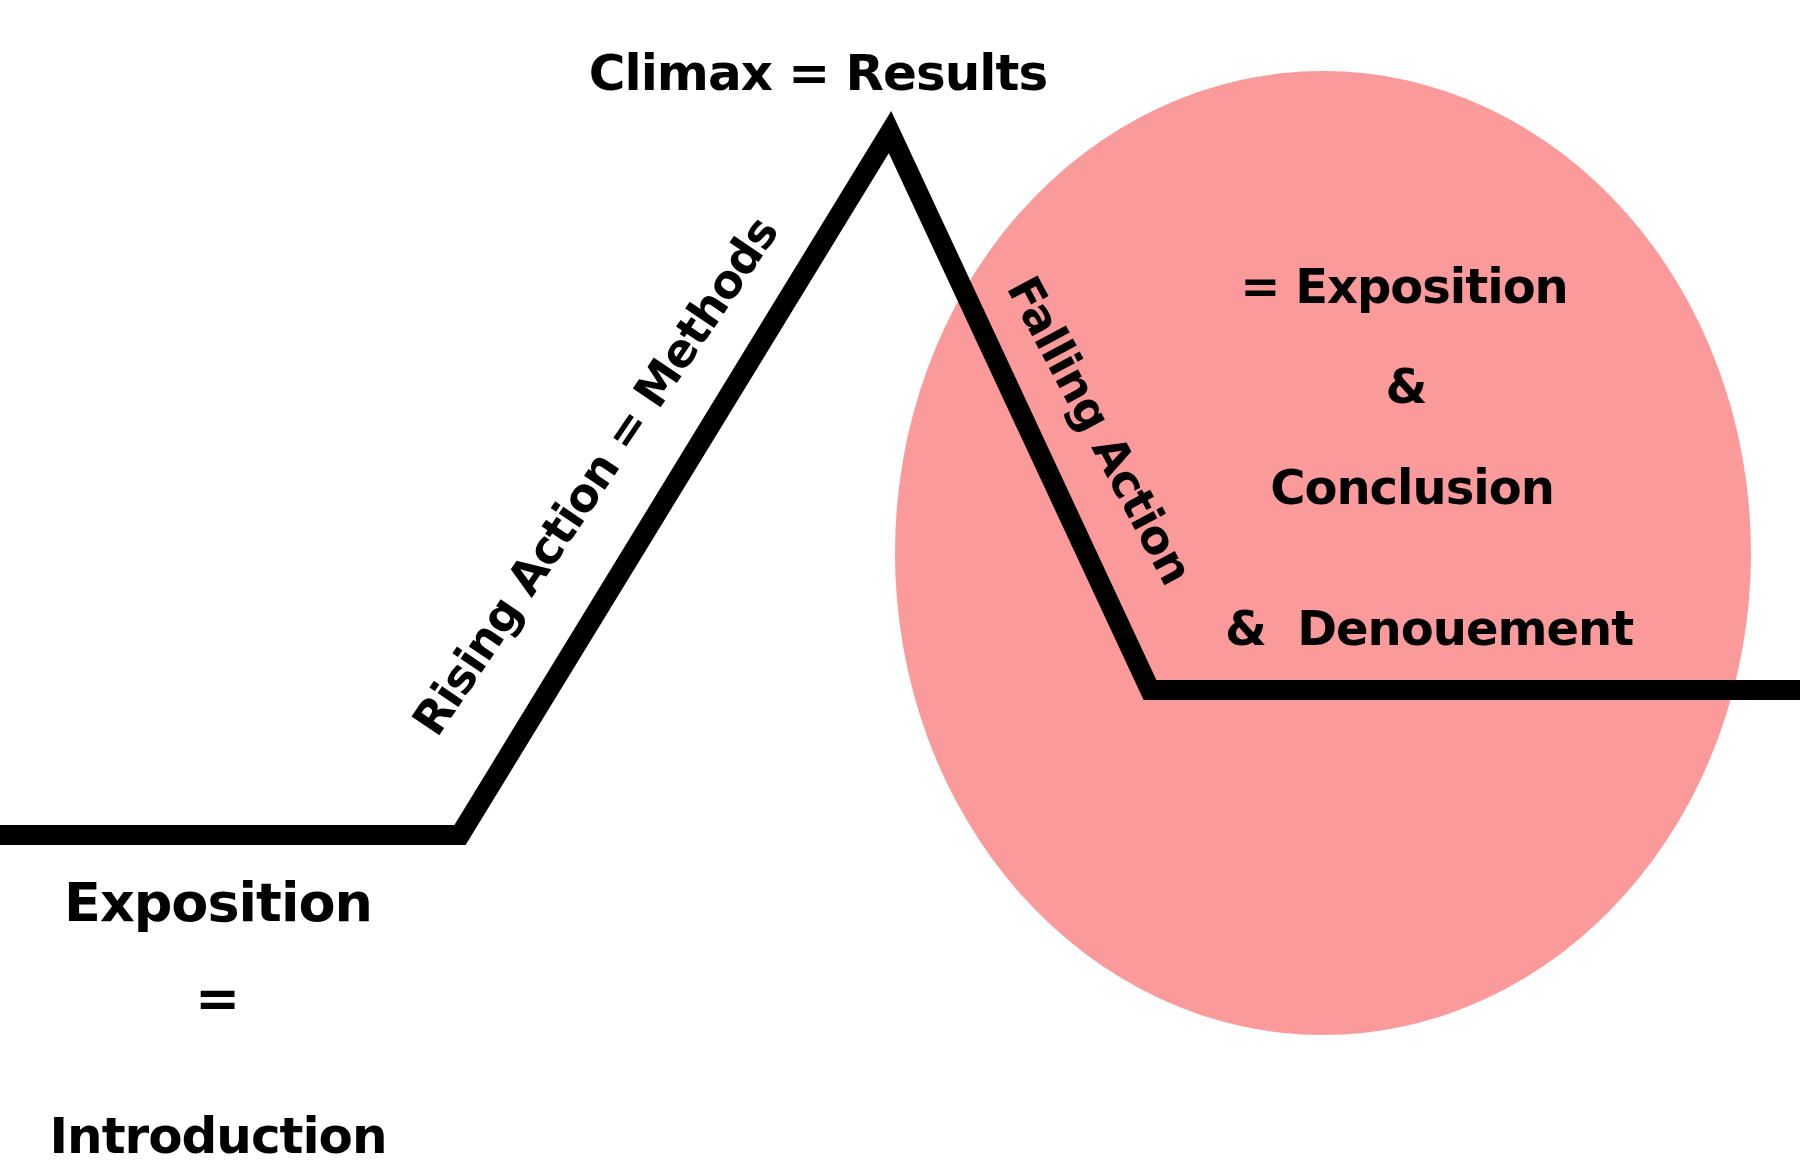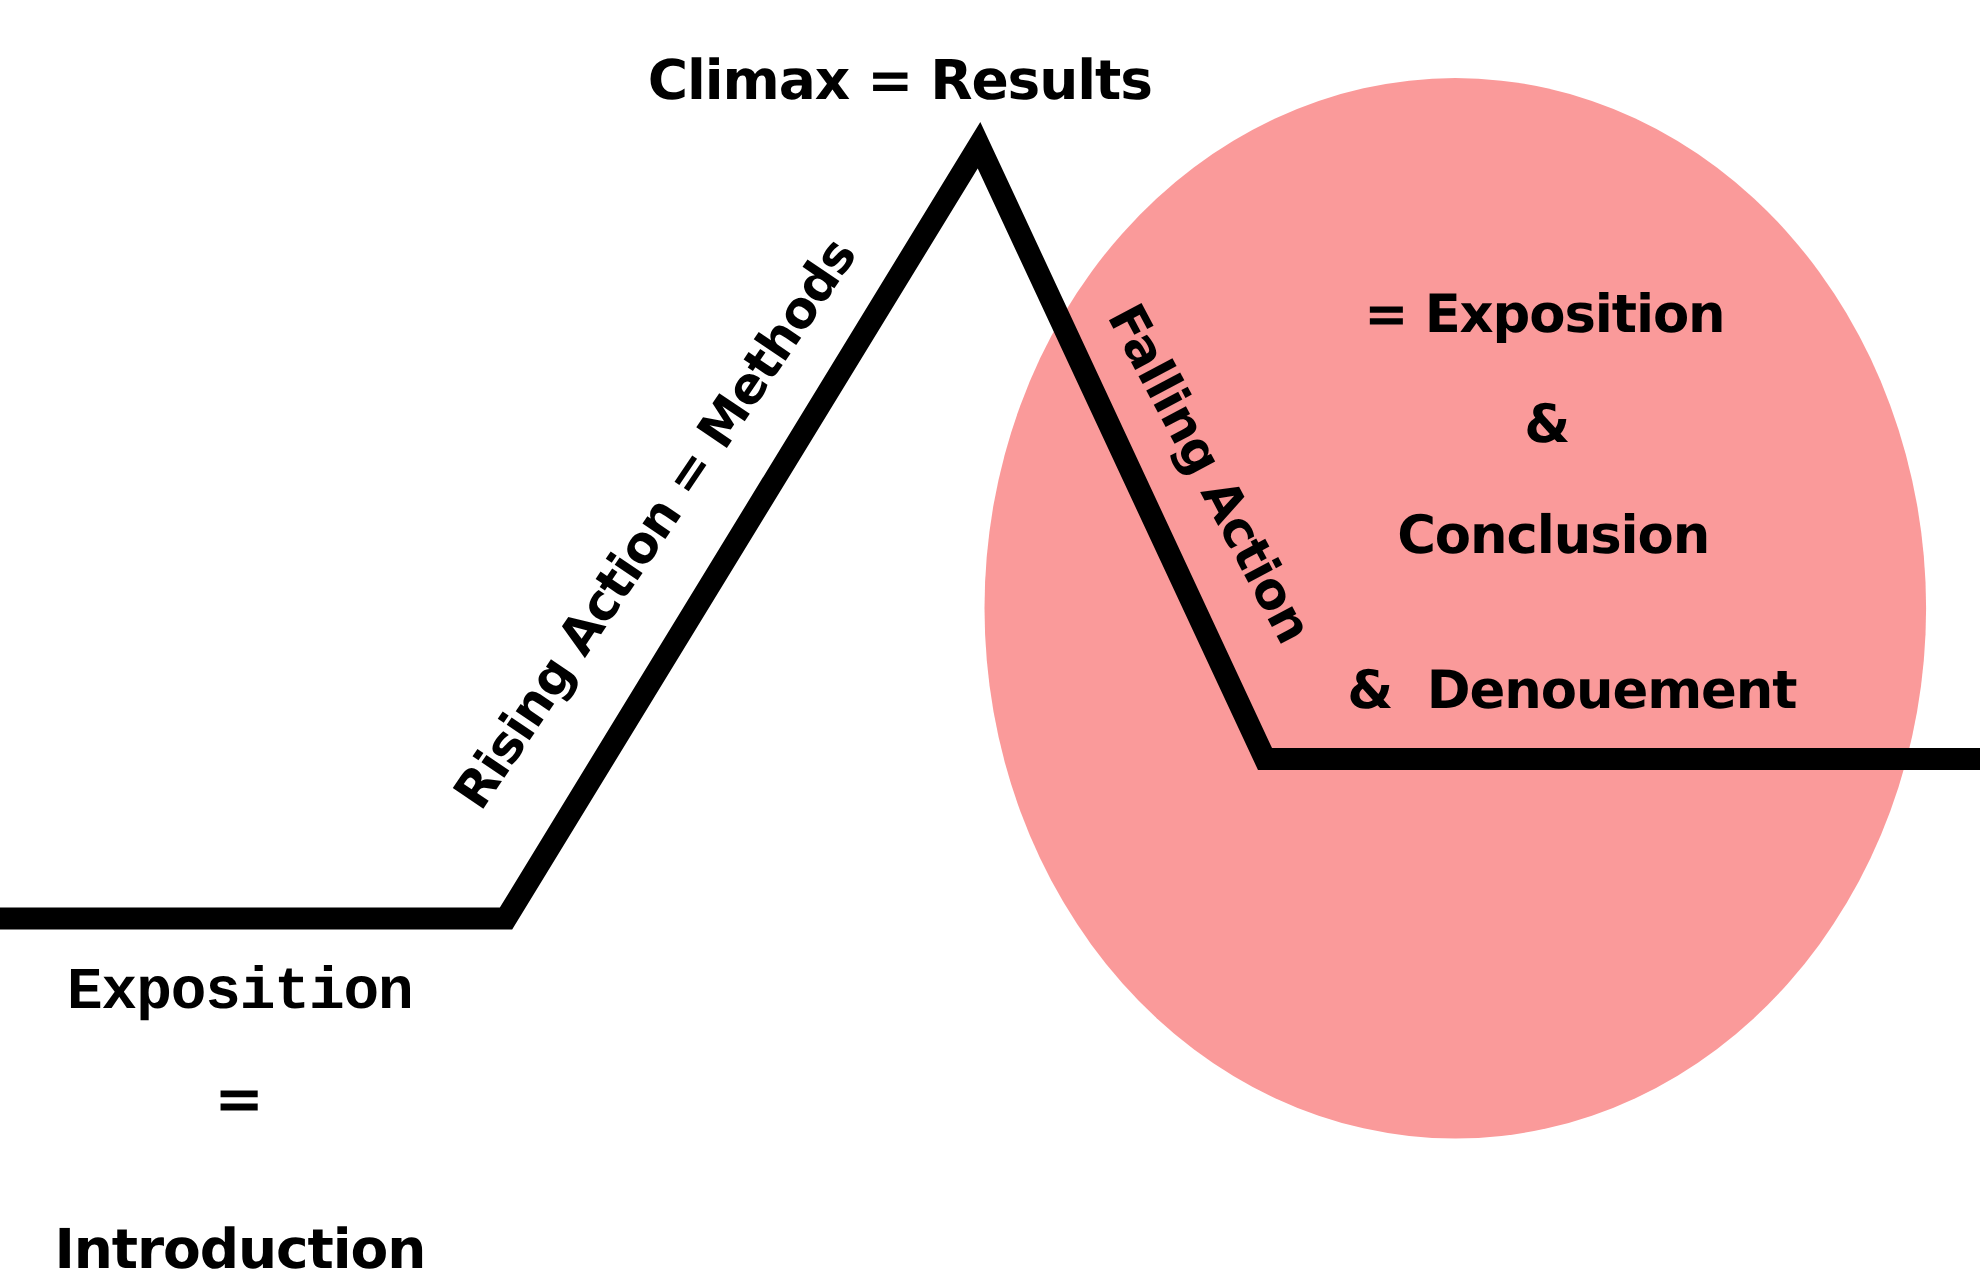--- a/index.html
+++ b/index.html
@@ -46,21 +46,21 @@
     transform: translate(-50%, -50%) rotate(62deg);
   }
 
   
   .lab-discussion   { left: 1404px; top: 286px;  font-size: 48px; }
   .lab-amp1         { left: 1406px; top: 386px;  font-size: 48px; }
   .lab-conclusion   { left: 1412px; top: 487px;  font-size: 48px; }
   .lab-denouement   { left: 1429px; top: 628px;  font-size: 48px; }
 
   
-  .lab-exposition   { left: 218px;  top: 903px;  font-size: 54px; font-family: Liberation Mono, monospace; }
+  .lab-exposition   { left: 218px;  top: 903px;  font-size: 54px; }
   .lab-equals       { left: 217px;  top: 999px;  font-size: 54px; }
   .lab-introduction { left: 218px;  top: 1136px; font-size: 50px; }
 </style>
 </head>
 <body>
 
 <div id="stage">
 
   <svg id="arc-svg" viewBox="0 0 1800 1168" xmlns="http://www.w3.org/2000/svg">
     <ellipse cx="1323" cy="553" rx="428" ry="482" fill="#fa9a9a"></ellipse>

